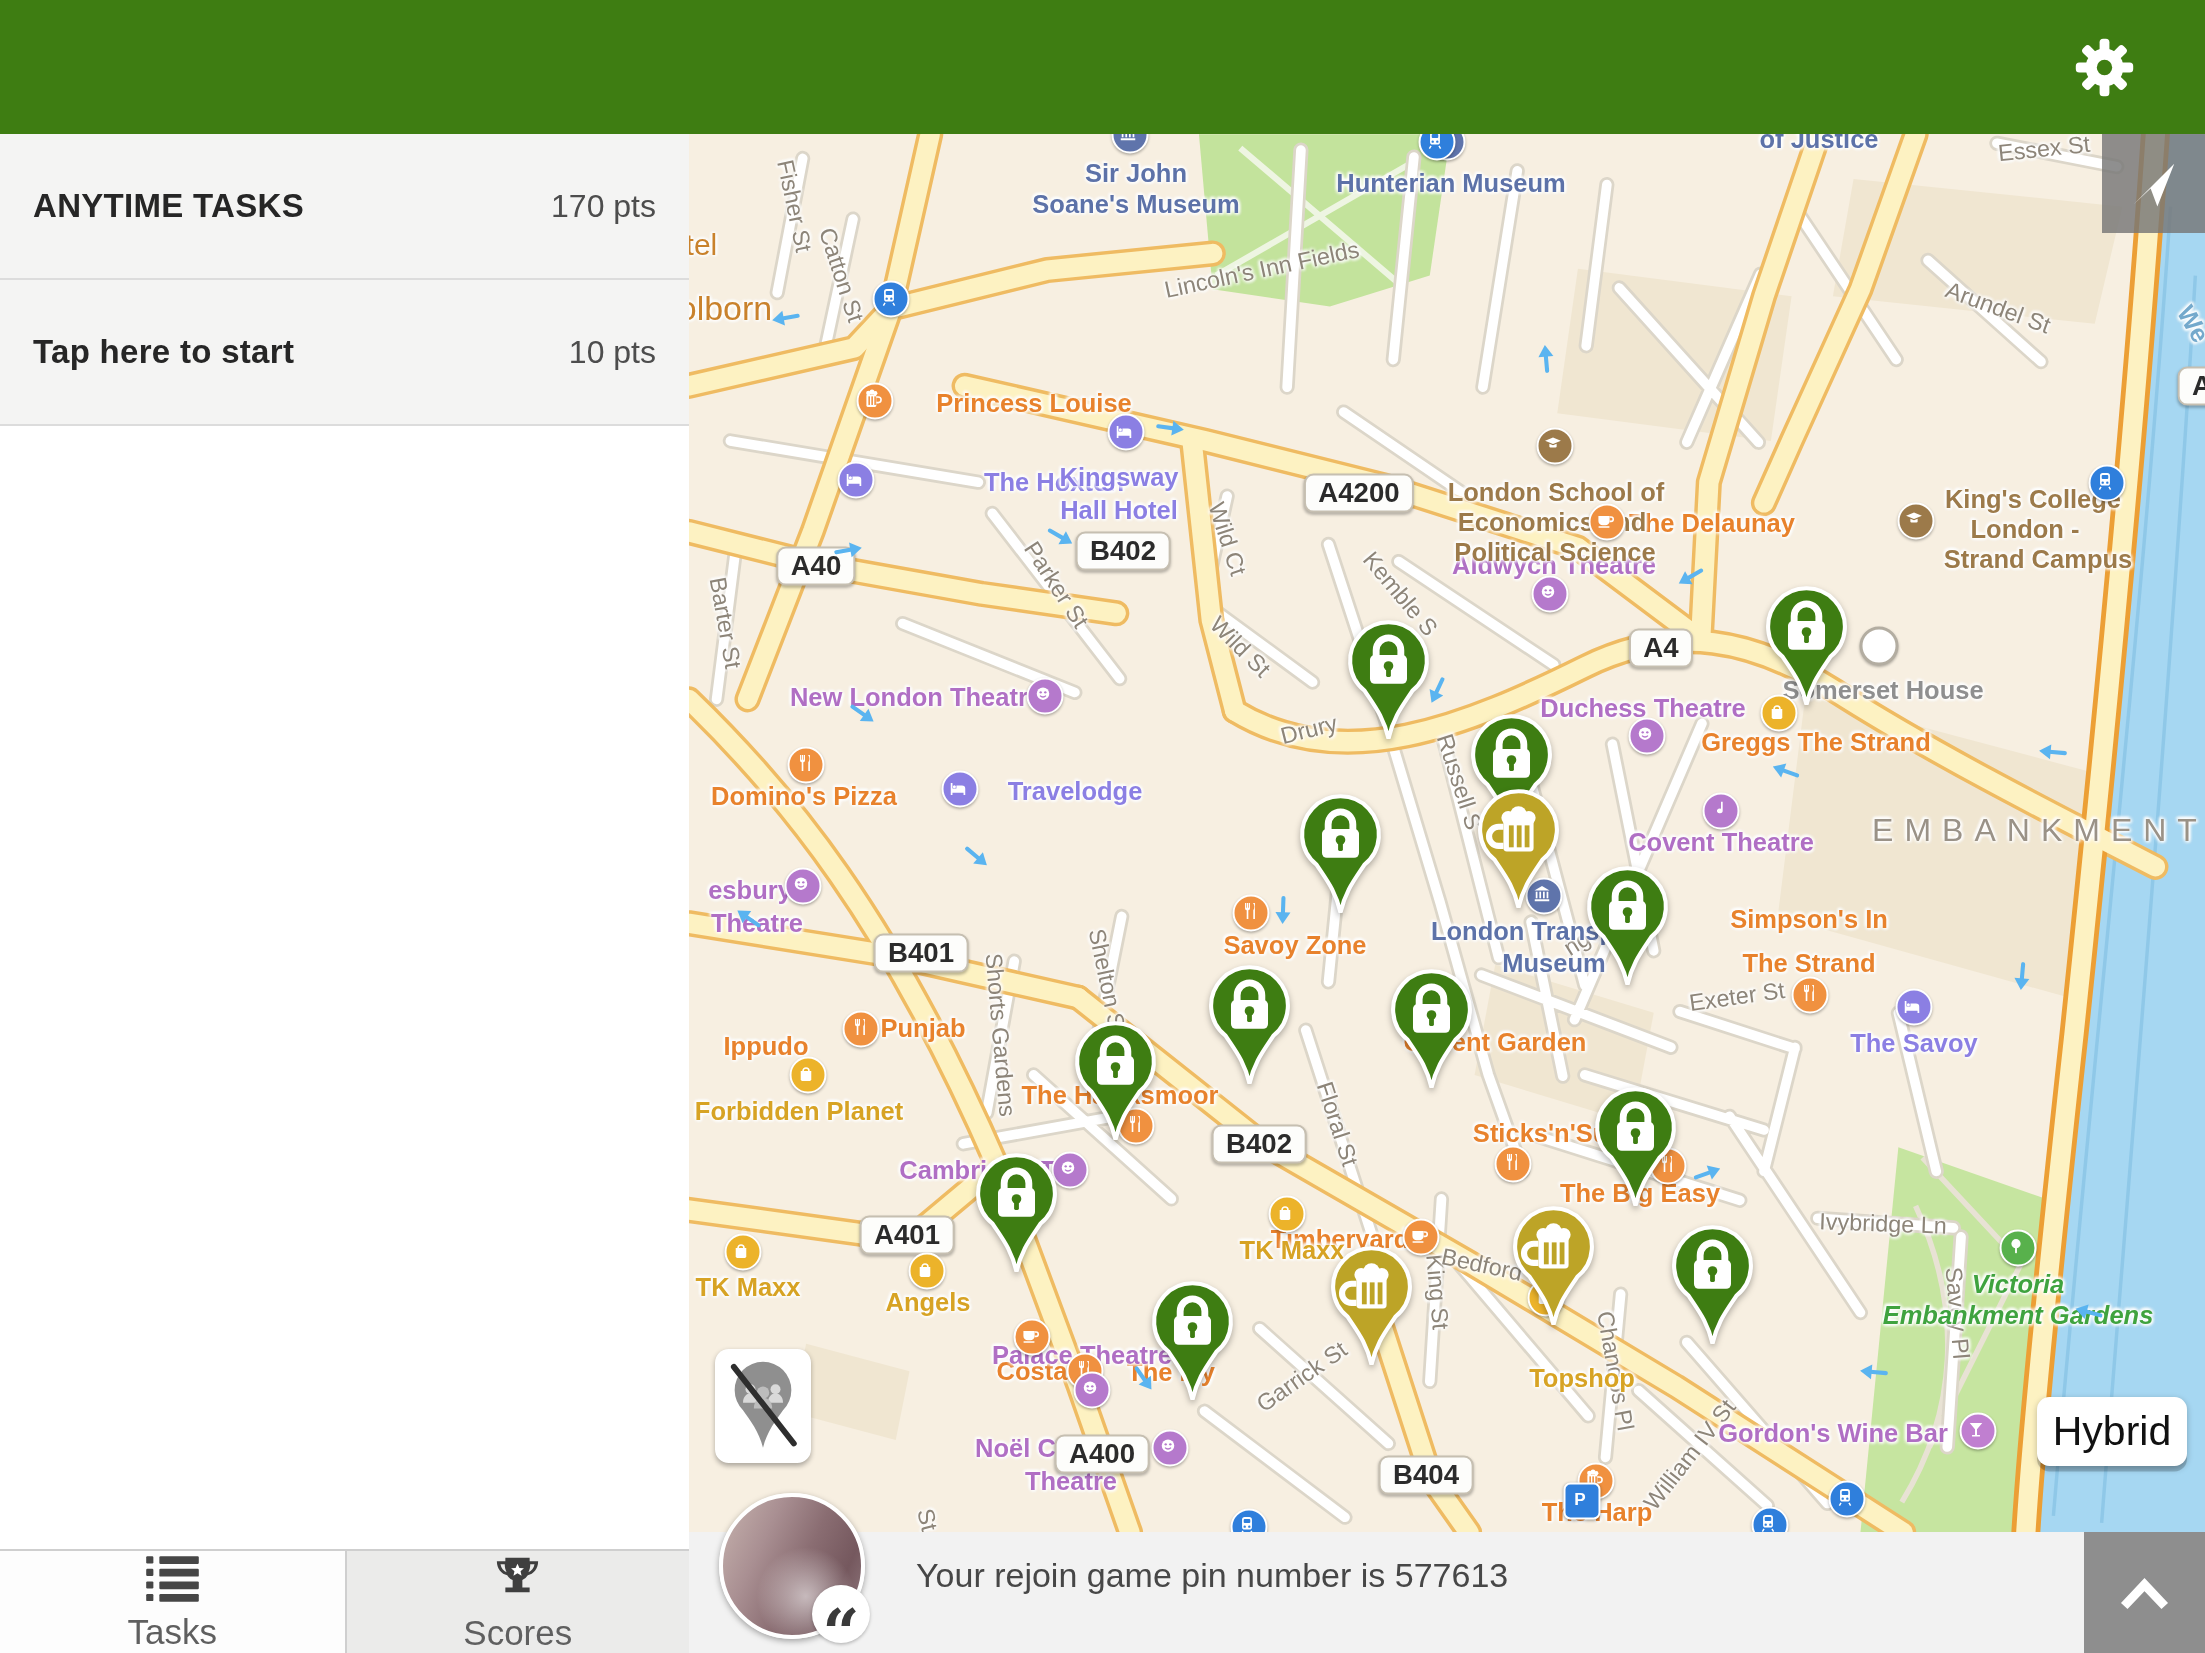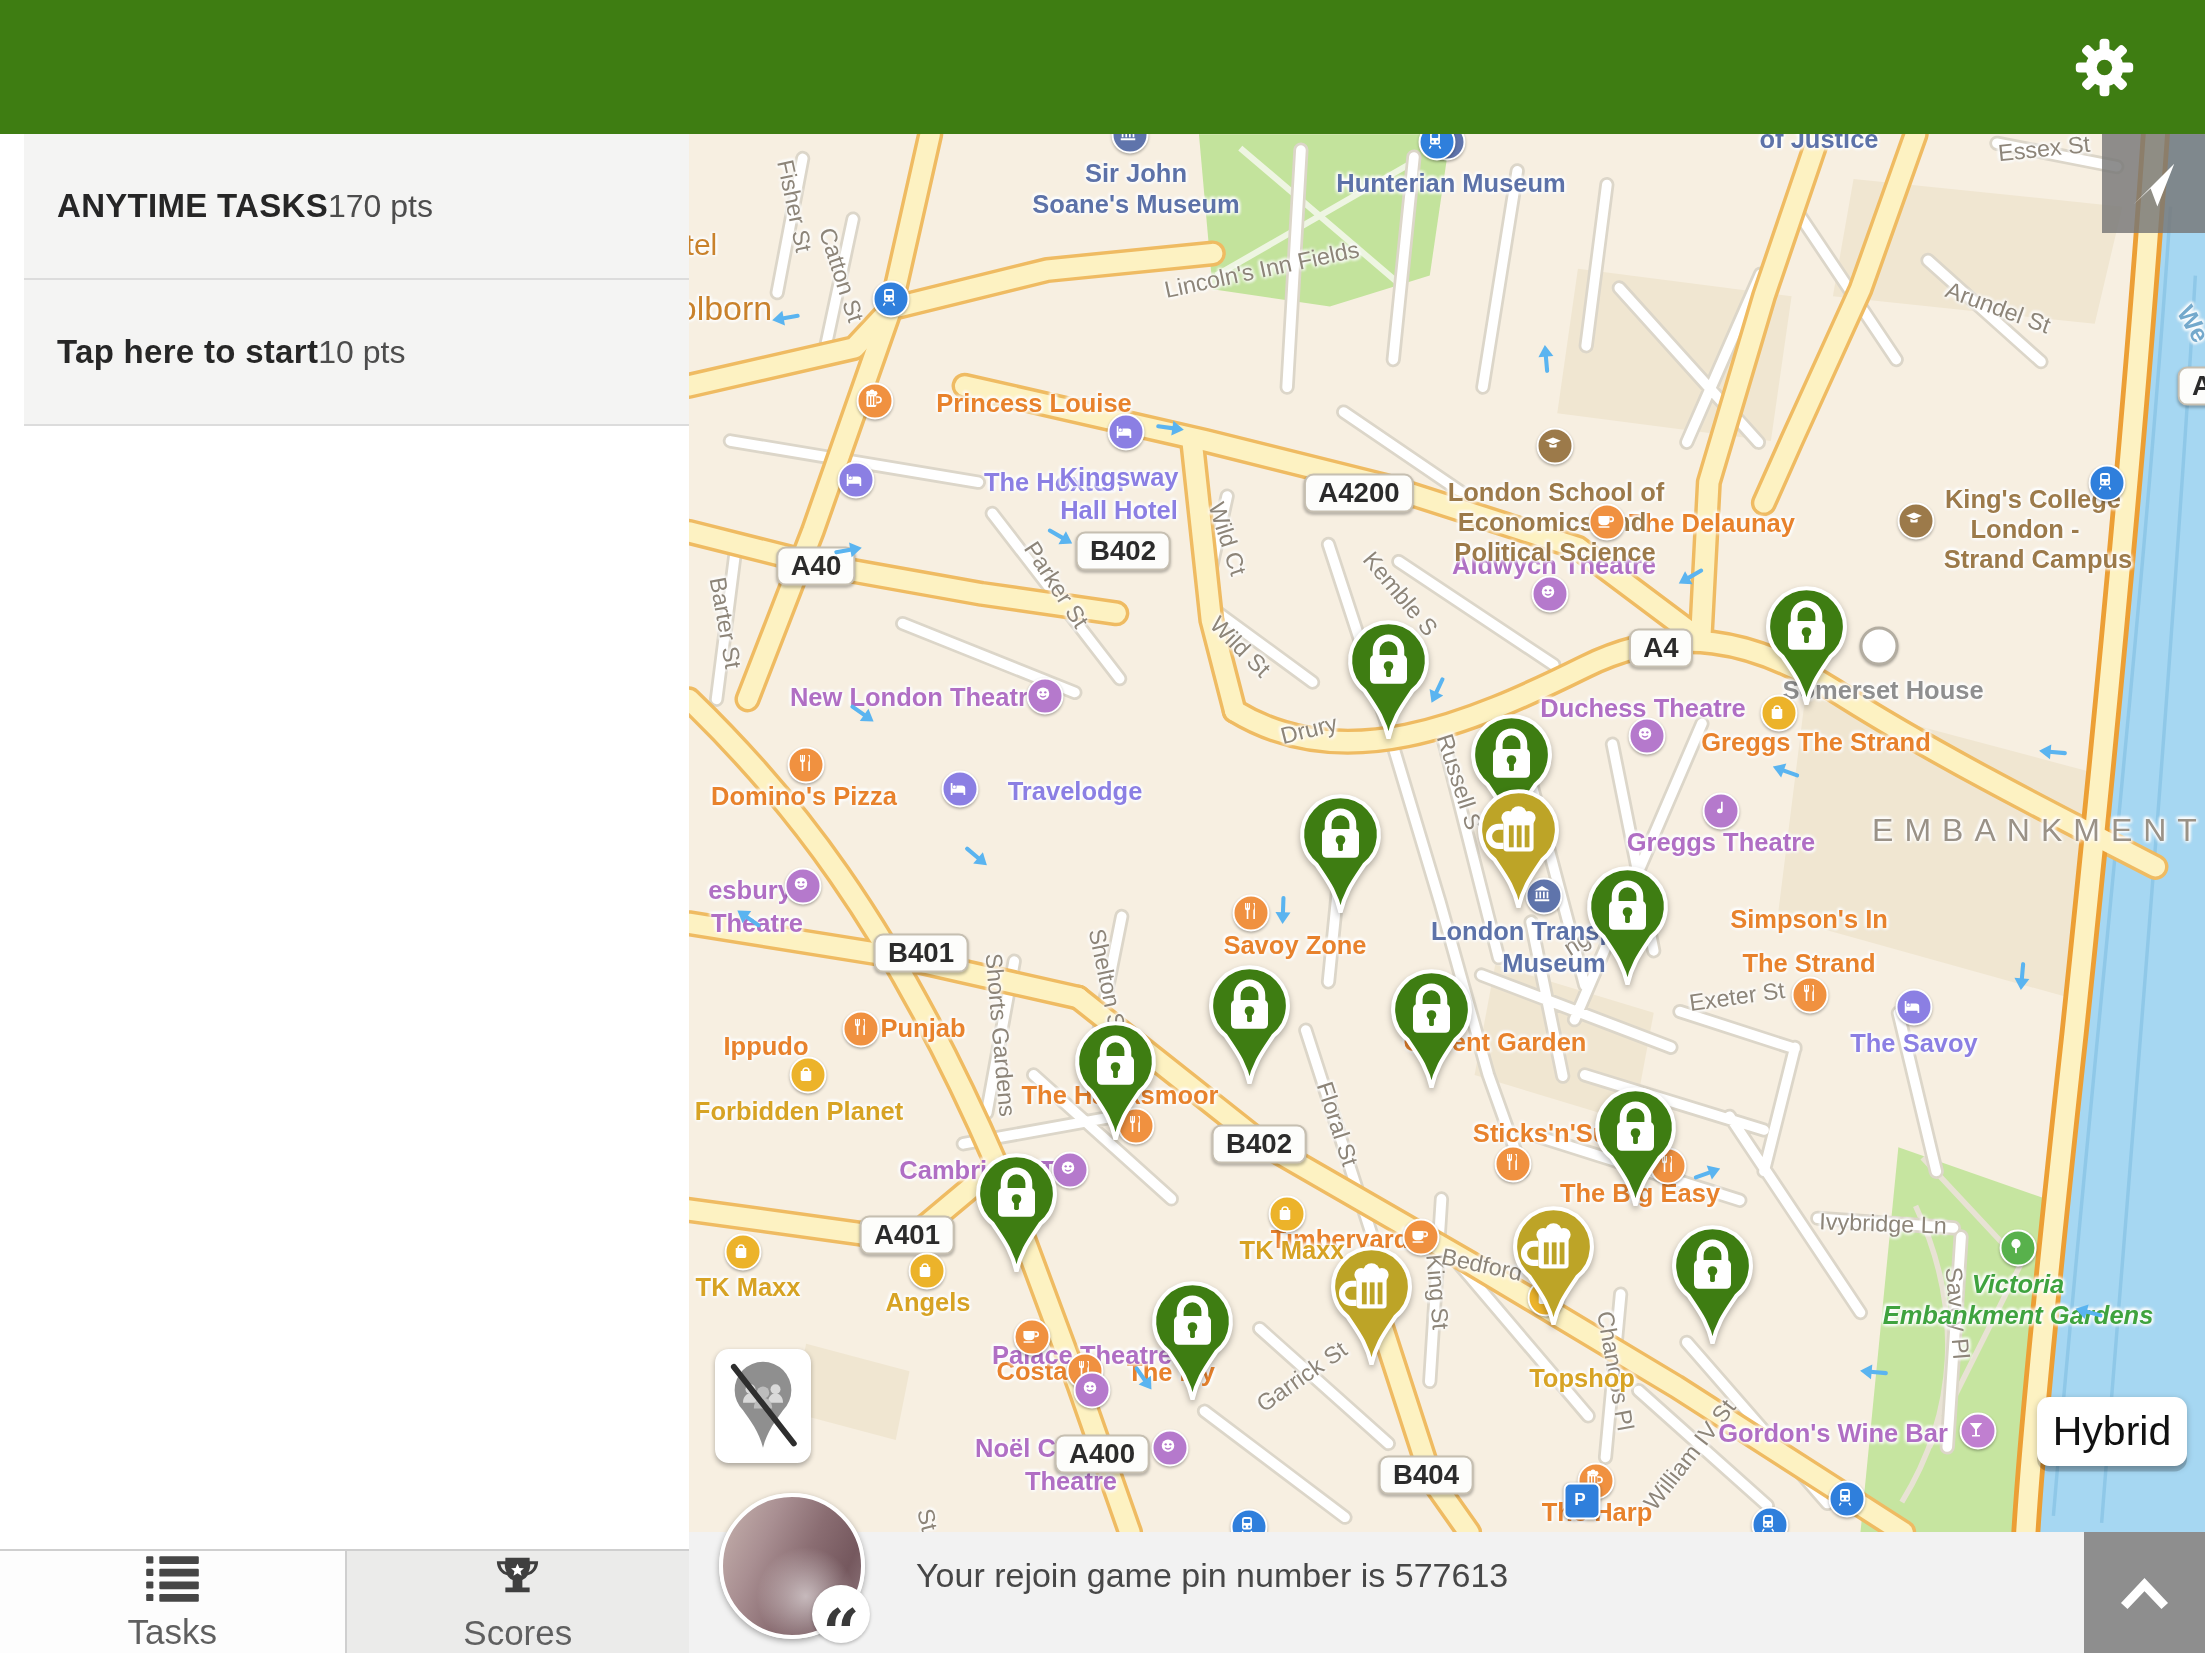--- a/index.html
+++ b/index.html
@@ -4,21 +4,21 @@
 <style>
   html,body{margin:0;padding:0;background:#222;}
   #app{position:relative;width:2205px;height:1654px;overflow:hidden;background:#fff;
        font-family:"Liberation Sans",sans-serif;}
   
   #header{position:absolute;left:0;top:0;width:2205px;height:134px;background:#3e7d12;}
   #gear-btn{position:absolute;right:69px;top:36px;width:63px;height:63px;cursor:pointer;}
   
   #sidebar{position:absolute;left:0;top:134px;width:689px;height:1520px;background:#fff;}
   .task-row{position:relative;height:146px;background:#f4f4f3;border-bottom:2.1px solid #dcdcdc;
-            display:flex;align-items:center;padding:0 33px;box-sizing:border-box;margin-left:24px;}
+            display:flex;align-items:center;justify-content:space-between;padding:0 33px;box-sizing:border-box;}
   .task-label{font-size:33px;font-weight:bold;color:#262626;letter-spacing:0.3px;}
   .task-points{font-size:32px;color:#4d4d4d;}
   
   #tabbar{position:absolute;left:0;top:1549px;width:689px;height:105px;border-top:2.1px solid #cfcfcf;display:flex;}
   .tab{width:345px;display:flex;flex-direction:column;align-items:center;justify-content:center;gap:6.9px;cursor:pointer;}
   .tab.active{background:#fdfdfd;}
   .tab.inactive{background:#ebebea;border-left:2.1px solid #cfcfcf;box-sizing:border-box;}
   .tab-label{font-size:35px;color:#5f5f5f;}
   
   #map{position:absolute;left:689px;top:134px;width:1516px;height:1520px;overflow:hidden;background:#f7efe1;cursor:grab;}
@@ -283,21 +283,21 @@
         <span class="ml c-poi" style="position: absolute; left: 1120px; top: 785px; transform: translate(-50%, -50%) rotate(0deg);">Simpson's In</span>
         <span class="ml c-poi" style="position: absolute; left: 1120px; top: 829px; transform: translate(-50%, -50%) rotate(0deg);">The Strand</span>
         <span class="ml c-shop" style="position: absolute; left: 110px; top: 977px; transform: translate(-50%, -50%) rotate(0deg);">Forbidden Planet</span>
         <span class="ml c-shop" style="position: absolute; left: 59px; top: 1153px; transform: translate(-50%, -50%) rotate(0deg);">TK Maxx</span>
         <span class="ml c-shop" style="position: absolute; left: 603px; top: 1116px; transform: translate(-50%, -50%) rotate(0deg);">TK Maxx</span>
         <span class="ml c-shop" style="position: absolute; left: 239px; top: 1168px; transform: translate(-50%, -50%) rotate(0deg);">Angels</span>
         <span class="ml c-shop" style="position: absolute; left: 893px; top: 1196px; transform: translate(-50%, -50%) rotate(0deg); margin-top: 48px;">Topshop</span>
         <span class="ml c-th" style="position: absolute; left: 227px; top: 563px; transform: translate(-50%, -50%) rotate(0deg);">New London Theatre</span>
         <span class="ml c-th" style="position: absolute; left: 865px; top: 431px; transform: translate(-50%, -50%) rotate(0deg);">Aldwych Theatre</span>
         <span class="ml c-th" style="position: absolute; left: 954px; top: 574px; transform: translate(-50%, -50%) rotate(0deg);">Duchess Theatre</span>
-        <span class="ml c-th" style="position: absolute; left: 1032px; top: 708px; transform: translate(-50%, -50%) rotate(0deg);">Greggs Theatre</span>
+        <span class="ml c-th" style="position: absolute; left: 1032px; top: 708px; transform: translate(-50%, -50%) rotate(0deg);">Covent Theatre</span>
         <span class="ml c-th" style="position: absolute; left: 61px; top: 756px; transform: translate(-50%, -50%) rotate(0deg);">esbury</span>
         <span class="ml c-th" style="position: absolute; left: 68px; top: 789px; transform: translate(-50%, -50%) rotate(0deg);">Theatre</span>
         <span class="ml c-th" style="position: absolute; left: 296px; top: 1036px; transform: translate(-50%, -50%) rotate(0deg);">Cambridge Th</span>
         <span class="ml c-th" style="position: absolute; left: 393px; top: 1221px; transform: translate(-50%, -50%) rotate(0deg);">Palace Theatre</span>
         <span class="ml c-th" style="position: absolute; left: 364px; top: 1314px; transform: translate(-50%, -50%) rotate(0deg);">Noël Coward</span>
         <span class="ml c-th" style="position: absolute; left: 382px; top: 1347px; transform: translate(-50%, -50%) rotate(0deg);">Theatre</span>
         <span class="ml c-th" style="position: absolute; left: 1144px; top: 1299px; transform: translate(-50%, -50%) rotate(0deg);">Gordon's Wine Bar</span>
         <span class="ml c-ho" style="position: absolute; left: 365px; top: 348px; transform: translate(-50%, -50%) rotate(0deg);">The Hoxton</span>
         <span class="ml c-ho" style="position: absolute; left: 430px; top: 343px; transform: translate(-50%, -50%) rotate(0deg);">Kingsway</span>
         <span class="ml c-ho" style="position: absolute; left: 430px; top: 376px; transform: translate(-50%, -50%) rotate(0deg);">Hall Hotel</span>

